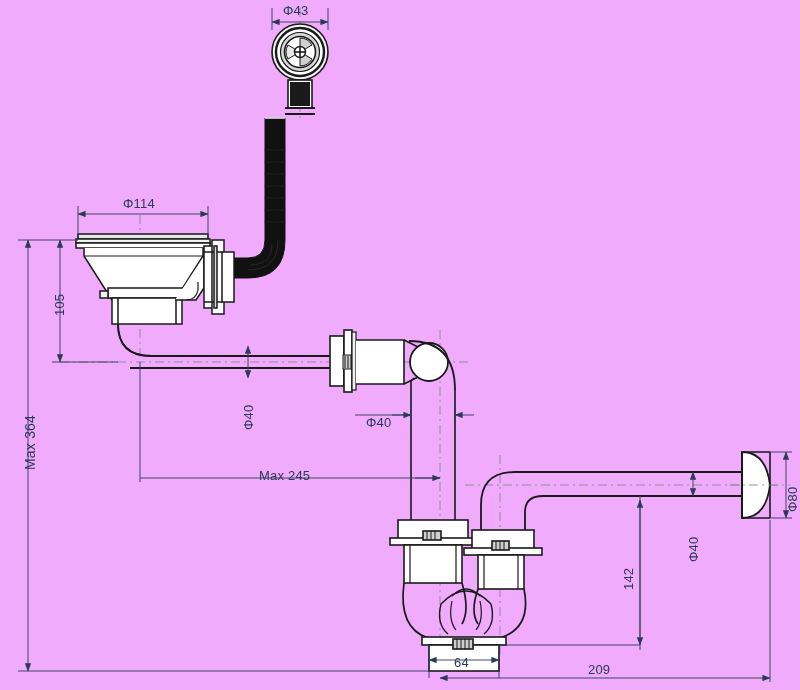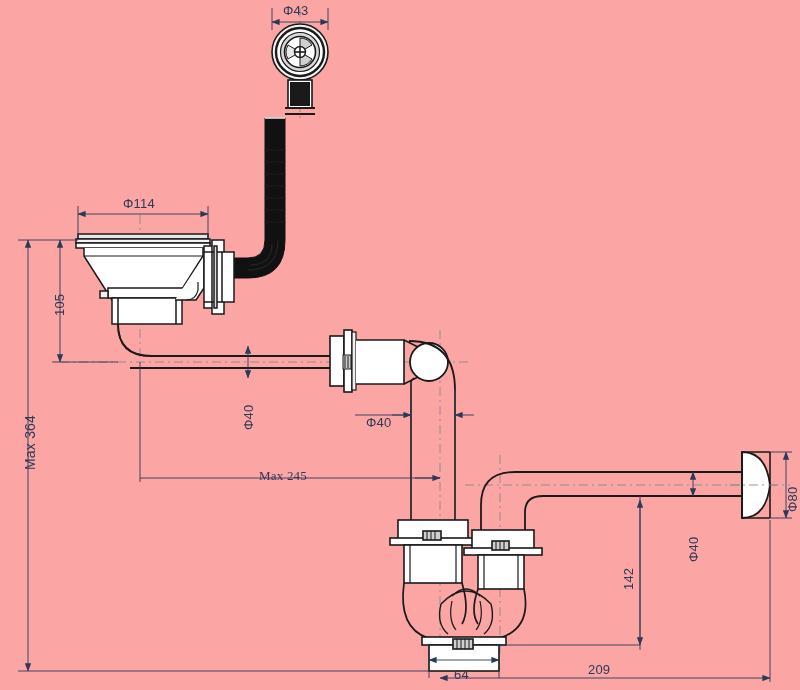--- a/index.html
+++ b/index.html
@@ -1,17 +1,17 @@
 <!DOCTYPE html>
 <html><head>
 <meta charset="utf-8">
 <style>
   html,body{margin:0;padding:0;background:#ffffff;}
   #sheet{
-    position:relative;width:800px;height:690px;background:#fca5a5;overflow:hidden;
+    position:relative;width:800px;height:690px;background:#f0abfc;overflow:hidden;
     font-family:"Liberation Sans", sans-serif;
   }
   #sheet svg{position:absolute;left:0;top:0;}
   .dimtxt{
     position:absolute;color:#2b3a56;font-size:13px;font-family:"Liberation Sans", sans-serif;
     white-space:nowrap;letter-spacing:0.2px;
   }
   .dimtxt.rot{transform:rotate(-90deg);transform-origin:left top;}
   .dimtxt.big{font-size:14px;}
 </style>
@@ -235,23 +235,23 @@
   <div class="dimtxt" style="left:123px;top:196px;">Φ114</div>
 
   <div class="dimtxt rot" style="left:52px;top:316px;">105</div>
 
   <div class="dimtxt rot big" style="left:22px;top:470px;">Max 364</div>
 
   <div class="dimtxt rot" style="left:241px;top:430px;">Φ40</div>
 
   <div class="dimtxt" style="left:366px;top:415px;">Φ40</div>
 
-  <div class="dimtxt" style="left:259px;top:468px;font-family:Liberation Serif, serif;">Max 245</div>
-
-  <div class="dimtxt" style="left:454px;top:655px;margin-top:12px;">64</div>
+  <div class="dimtxt" style="left:259px;top:468px;">Max 245</div>
+
+  <div class="dimtxt" style="left:454px;top:655px;">64</div>
 
   <div class="dimtxt" style="left:588px;top:662px;">209</div>
 
   <div class="dimtxt rot" style="left:621px;top:590px;">142</div>
 
   <div class="dimtxt rot" style="left:686px;top:562px;">Φ40</div>
 
   <div class="dimtxt rot" style="left:785px;top:512px;">Φ80</div>
 
 </div>

